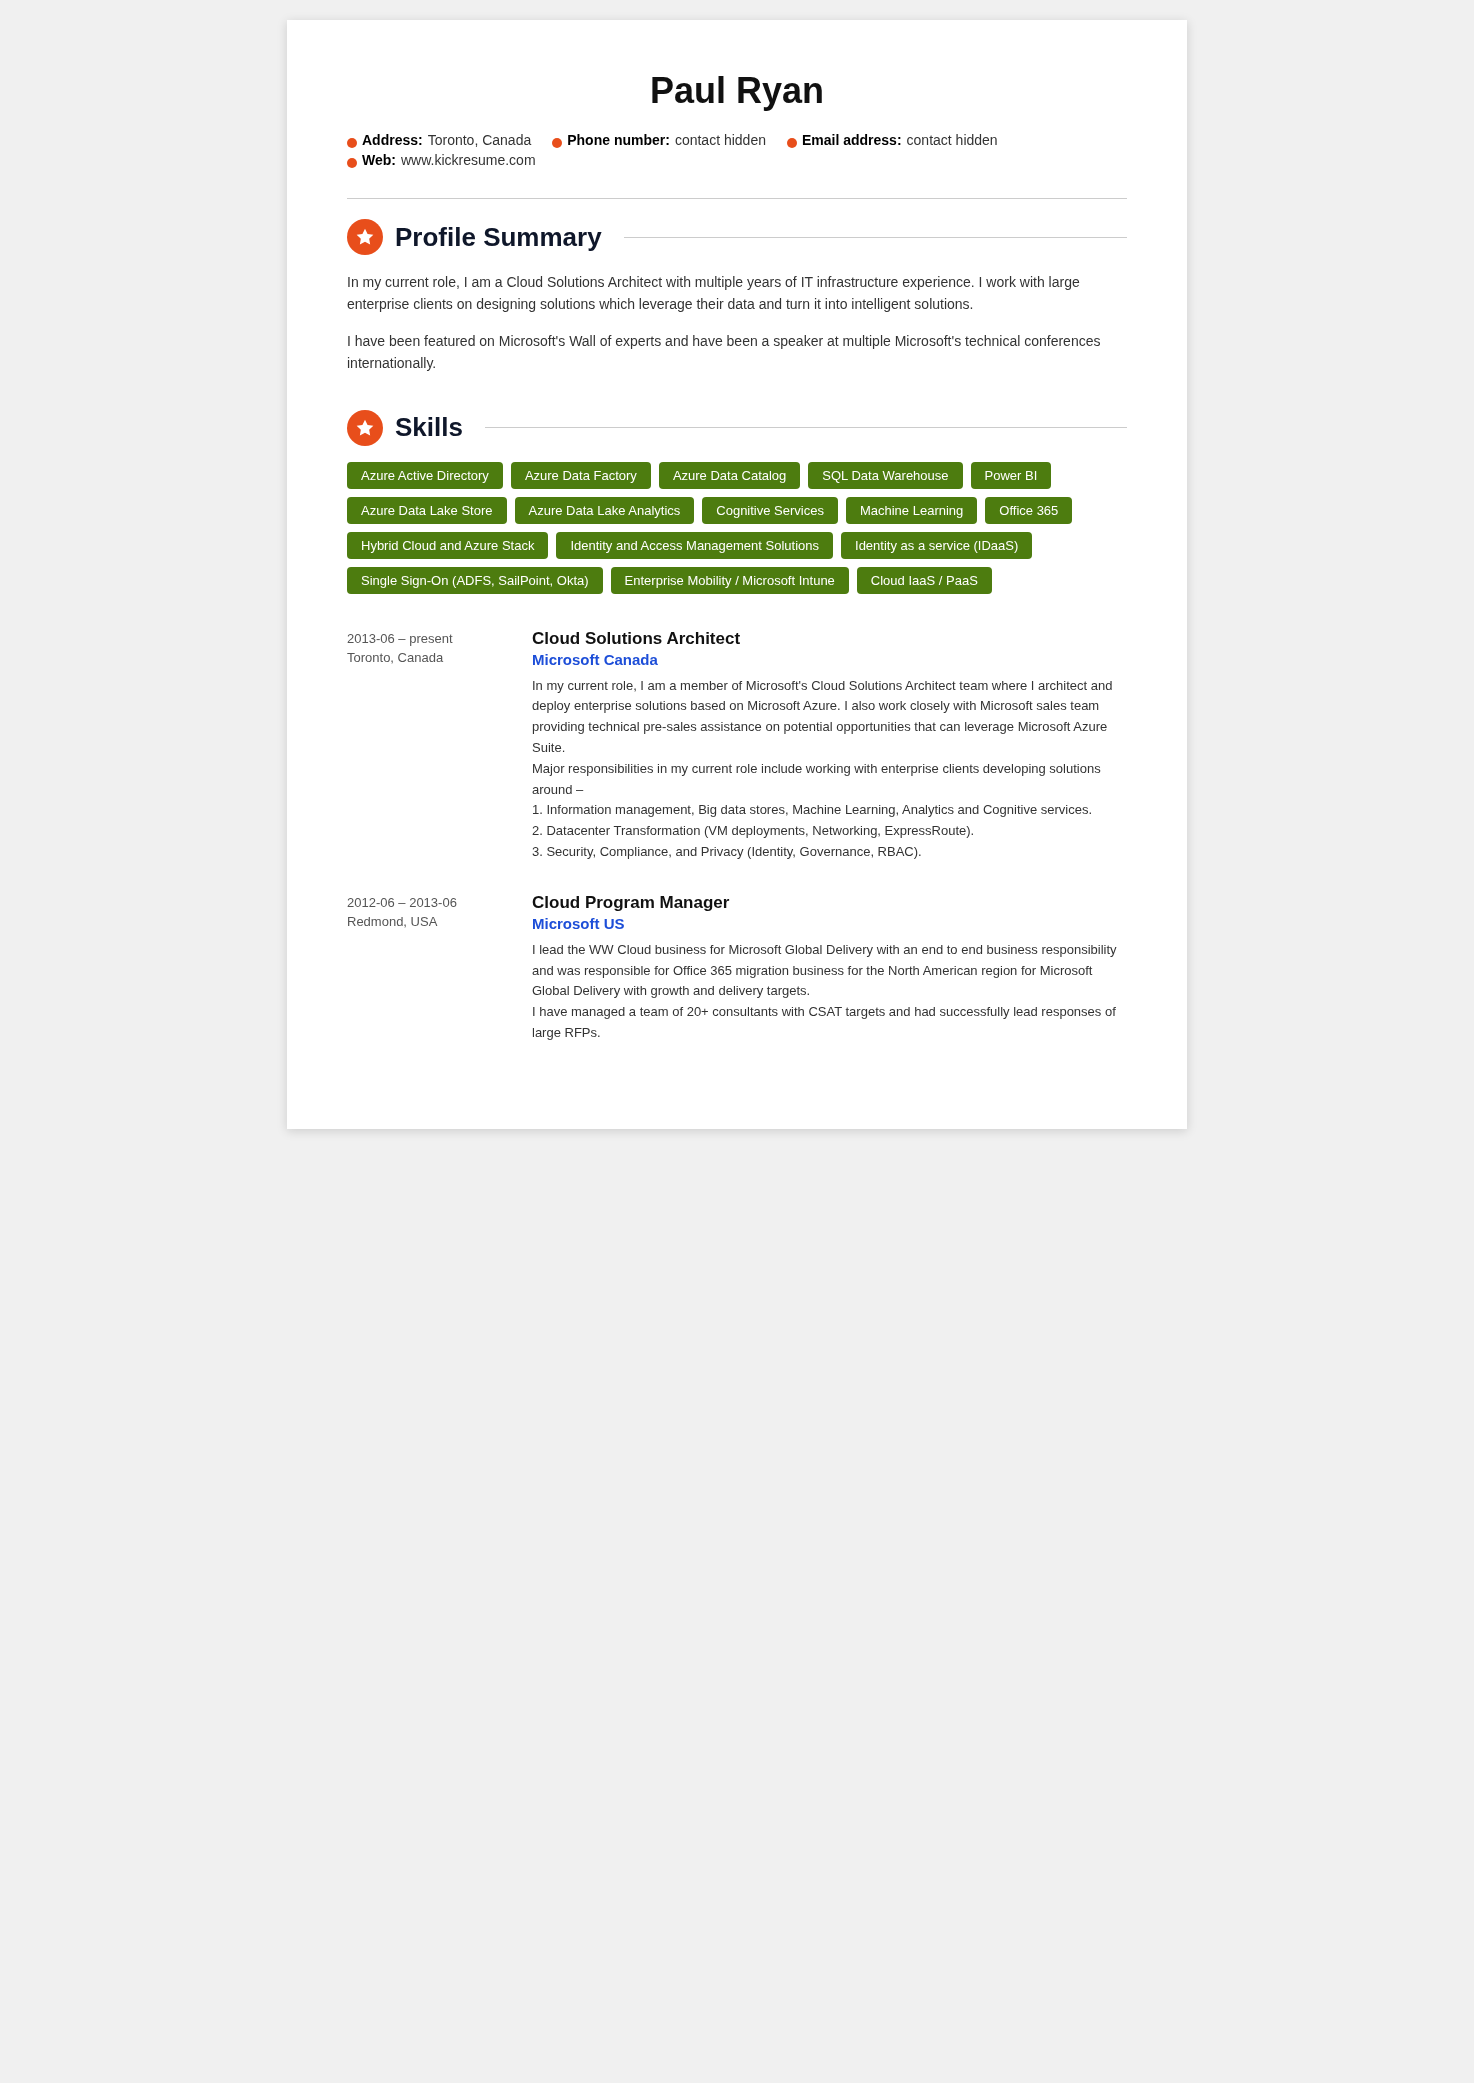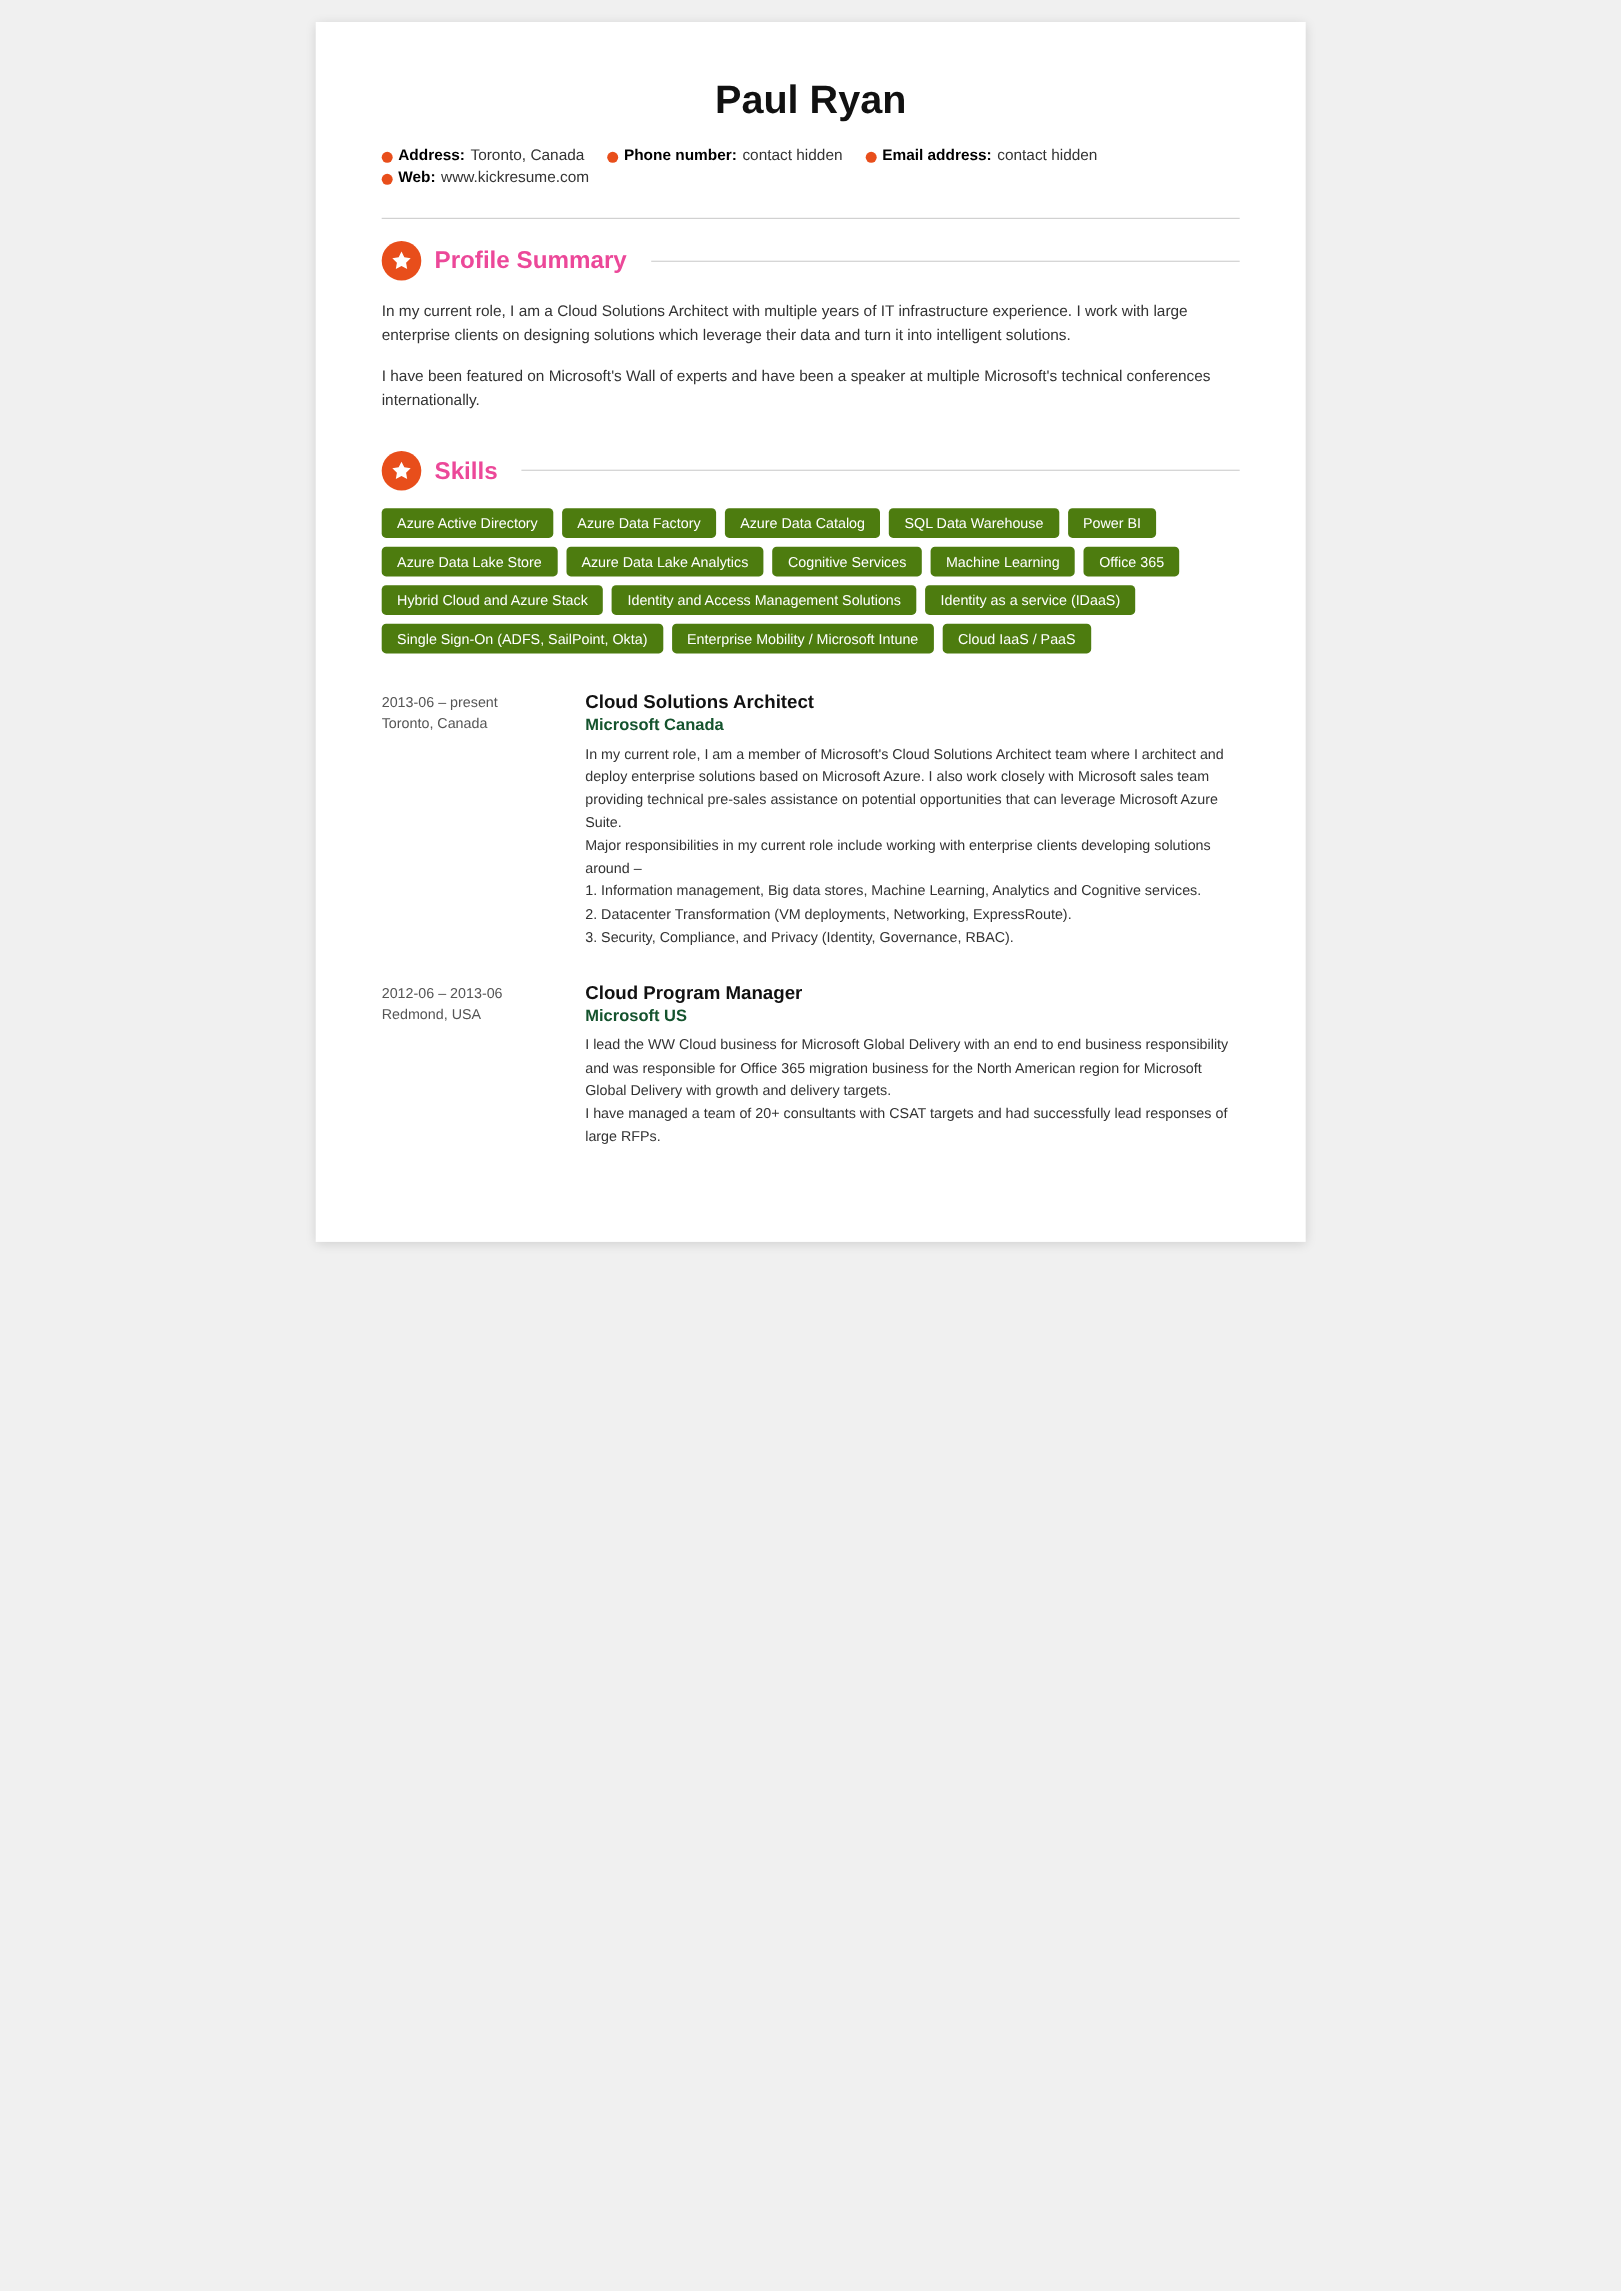--- a/index.html
+++ b/index.html
@@ -77,23 +77,23 @@
       align-items: center;
       justify-content: center;
       flex-shrink: 0;
     }
     .section-icon svg {
       width: 20px;
       height: 20px;
       fill: white;
     }
     .section-title {
-      font-size: 22px;
-      font-weight: bold;
-      color: #ec4899;
+      font-size: 26px;
+      font-weight: bold;
+      color: #0f172a;
       flex-shrink: 0;
       margin-right: 10px;
     }
     .section-line {
       flex: 1;
       height: 1px;
       background: #ccc;
     }
     .section {
       margin-bottom: 35px;
@@ -134,21 +134,21 @@
     }
     .job-title {
       font-size: 17px;
       font-weight: bold;
       color: #111;
       margin-bottom: 2px;
     }
     .company-name {
       font-size: 15px;
       font-weight: bold;
-      color: #14532d;
+      color: #1d4ed8;
       margin-bottom: 8px;
     }
     .job-desc {
       font-size: 13px;
       color: #333;
       line-height: 1.6;
     }
   </style>
 </head>
 <body>

